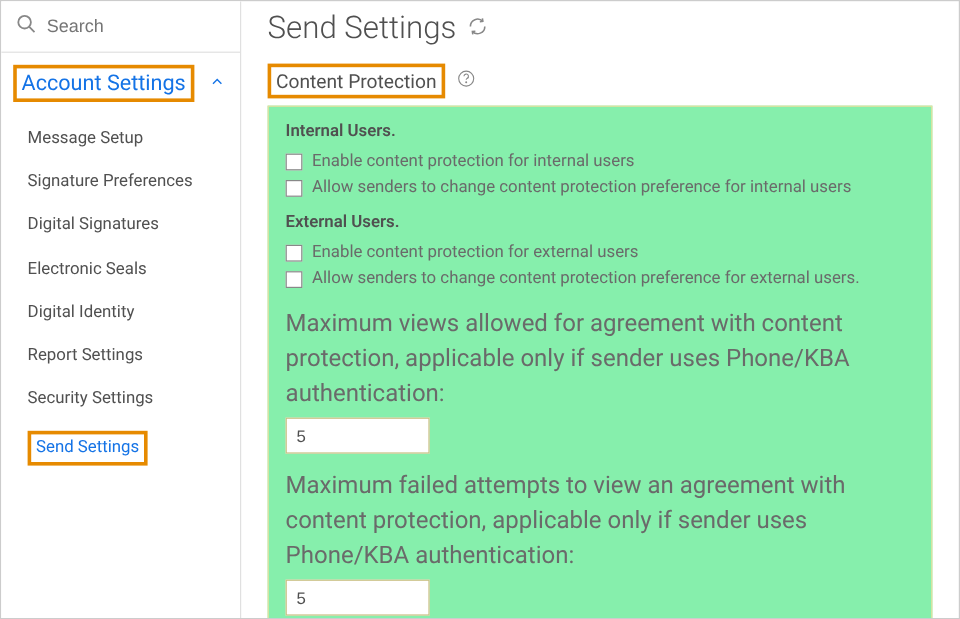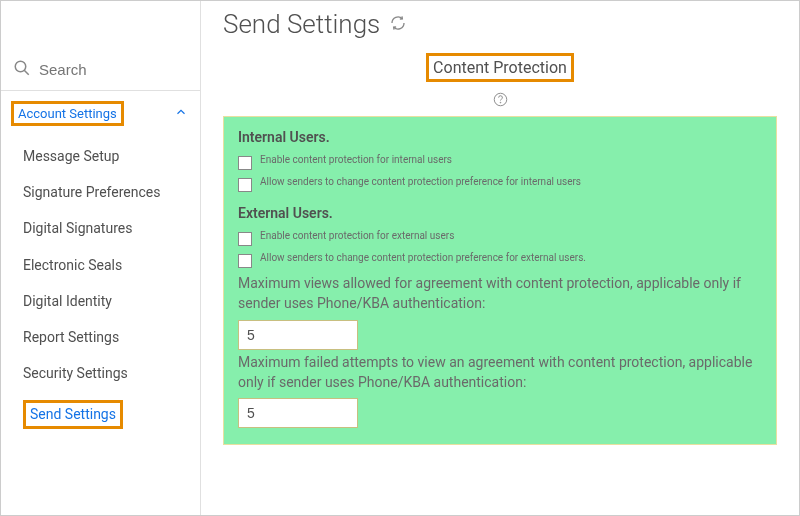--- a/index.html
+++ b/index.html
@@ -23,21 +23,20 @@
       display: flex;
       flex-direction: column;
       background: #fff;
     }
     .search-row {
       display: flex;
       align-items: center;
       padding: 10px 12px;
       border-bottom: 1px solid #e0e0e0;
       gap: 8px;
-      margin-top: 48px;
     }
     .search-icon-svg {
       width: 18px;
       height: 18px;
       stroke: #888;
       fill: none;
       stroke-width: 2;
     }
     .search-input {
       border: none;
@@ -46,21 +45,21 @@
       color: #666;
       width: 100%;
       background: transparent;
     }
     .sidebar-group-header {
       display: flex;
       align-items: center;
       justify-content: space-between;
       padding: 10px 12px 10px 10px;
       color: #1473e6;
-      font-size: 13px;
+      font-size: 18px;
       cursor: pointer;
     }
     .chevron {
       width: 14px;
       height: 14px;
       stroke: #1473e6;
       fill: none;
       stroke-width: 2;
     }
     .sidebar-items {
@@ -103,21 +102,20 @@
       height: 16px;
       stroke: #888;
       fill: none;
       stroke-width: 2;
     }
     .section-header-row {
       display: flex;
       align-items: center;
       gap: 10px;
       margin-bottom: 6px;
-      flex-direction: column;
     }
     .section-title {
       font-size: 16px;
       color: #505050;
       font-weight: 400;
     }
     .help-icon-svg {
       width: 15px;
       height: 15px;
       stroke: #888;
@@ -136,21 +134,21 @@
       margin-bottom: 6px;
     }
     .group-label.second {
       margin-top: 10px;
     }
     .checkbox-row {
       display: flex;
       align-items: flex-start;
       gap: 8px;
       padding: 3px 0;
-      font-size: 10px;
+      font-size: 14px;
       color: #6a6a6a;
     }
     .checkbox {
       width: 14px;
       height: 14px;
       border: 1px solid #888;
       background: #fff;
       margin-top: 2px;
       flex-shrink: 0;
       cursor: pointer;
@@ -166,23 +164,23 @@
       width: 10px;
       height: 10px;
       stroke: #fff;
       fill: none;
       stroke-width: 2.5;
     }
     .standalone-check {
       margin-top: 14px;
     }
     .field-label {
-      font-size: 14px;
+      font-size: 20px;
       color: #6a6a6a;
-      margin-top: 2px;
+      margin-top: 12px;
       line-height: 1.45;
     }
     .num-input {
       width: 120px;
       padding: 6px 8px;
       border: 1px solid #c8bf80;
       background: #fff;
       font-size: 14px;
       color: #505050;
       margin-top: 6px;

